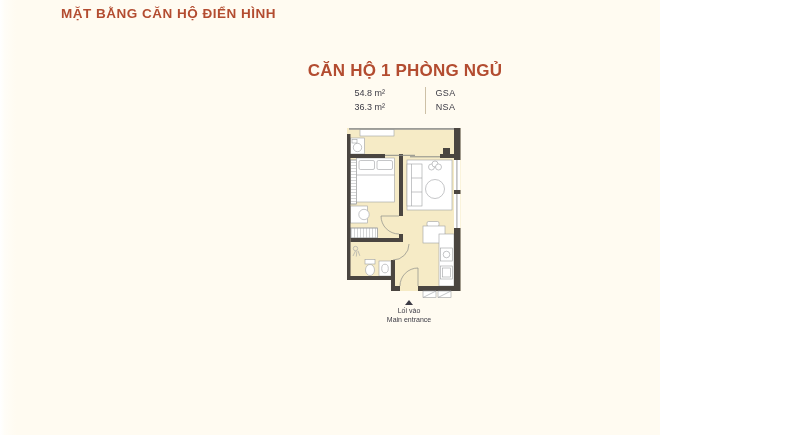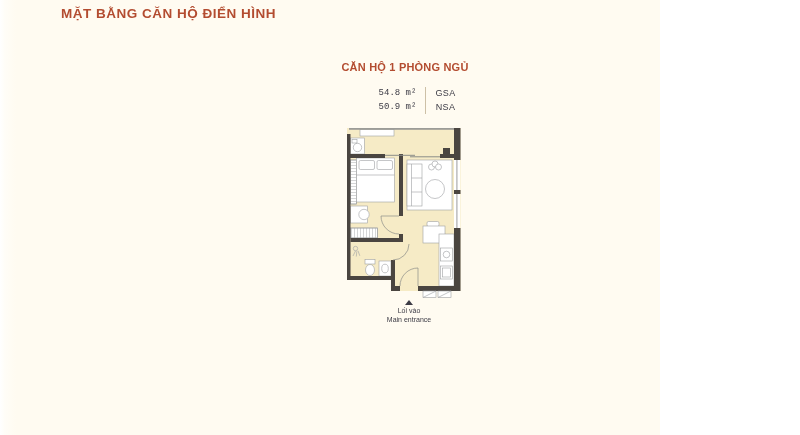--- a/index.html
+++ b/index.html
@@ -12,29 +12,29 @@
     position:relative;width:660px;height:435px;overflow:hidden;
     background:linear-gradient(90deg,#ffffff 0px,#fffdf7 5px,#fffbf1 16px);
   }
   .page-title{
     position:absolute;left:61px;top:6px;margin:0;
     font-size:13.5px;font-weight:bold;letter-spacing:0.5px;
     color:#b34c30;white-space:nowrap;
   }
   .unit-name{
     position:absolute;left:300px;top:61px;width:210px;margin:0;
-    text-align:center;font-size:11px;font-weight:bold;letter-spacing:0.2px;
+    text-align:center;font-size:17px;font-weight:bold;letter-spacing:0.2px;
     color:#b34c30;white-space:nowrap;
   }
   .area-table{
     position:absolute;left:330px;top:87px;width:150px;
     display:flex;justify-content:center;
     font-size:9px;color:#3c3b45;
   }
-  .area-values{width:62px;text-align:right;line-height:13.5px;font-family:Liberation Mono, monospace;}
+  .area-values{width:62px;line-height:13.5px;}
   .area-divider{width:1px;background:#cdc0a6;margin:0 9px;}
   .area-labels{text-align:center;line-height:13.5px;letter-spacing:0.4px;}
   .floor-plan{position:absolute;left:347px;top:128px;width:116px;height:170px;}
   .entrance-marker{
     position:absolute;left:372px;top:300px;width:74px;
     text-align:center;color:#3c3b45;
   }
   .entrance-arrow{
     width:0;height:0;margin:0 auto 2px auto;
     border-left:4px solid transparent;border-right:4px solid transparent;
@@ -47,21 +47,21 @@
 
 <div class="screen">
 
   <h1 class="page-title">MẶT BẰNG CĂN HỘ ĐIỂN HÌNH</h1>
 
   <h2 class="unit-name">CĂN HỘ 1 PHÒNG NGỦ</h2>
 
   <div class="area-table">
     <div class="area-values">
       <div>54.8 m²</div>
-      <div>50.9 m²</div>
+      <div>36.3 m²</div>
     </div>
     <div class="area-divider"></div>
     <div class="area-labels">
       <div>GSA</div>
       <div>NSA</div>
     </div>
   </div>
 
   <div class="floor-plan">
     <svg viewBox="0 0 116 170" width="116" height="170" xmlns="http://www.w3.org/2000/svg">

